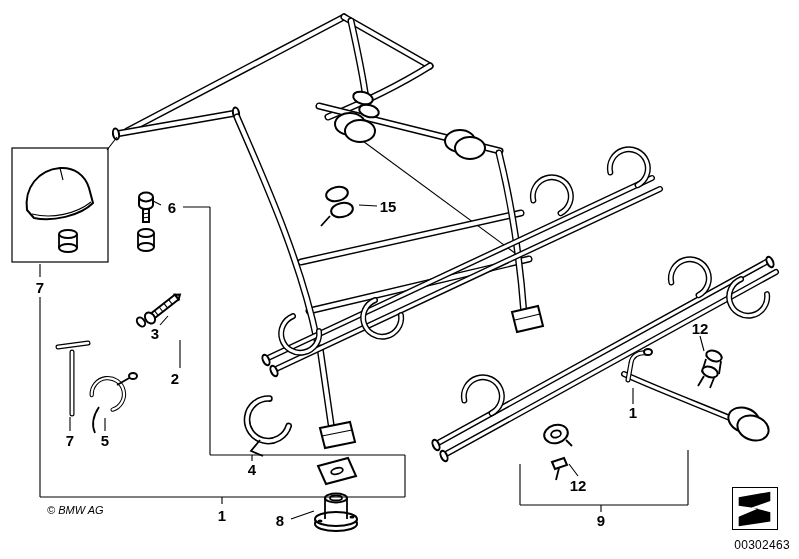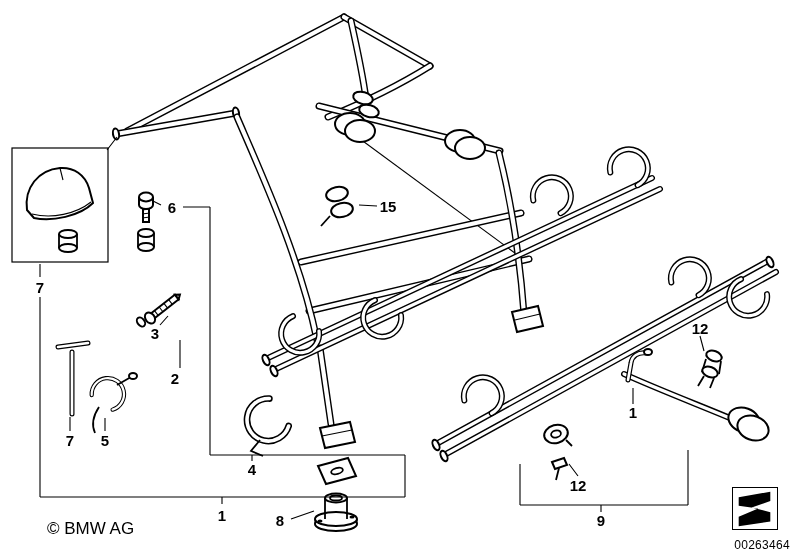--- a/index.html
+++ b/index.html
@@ -13,21 +13,21 @@
   .tmi{fill:none;stroke:#fff;stroke-width:3.2;stroke-linecap:round;stroke-linejoin:round}
   .tso{fill:none;stroke:#000;stroke-width:5;stroke-linecap:round;stroke-linejoin:round}
   .tsi{fill:none;stroke:#fff;stroke-width:2.6;stroke-linecap:round;stroke-linejoin:round}
   .part{fill:#fff;stroke:#000;stroke-width:2}
   .ln1{fill:none;stroke:#000;stroke-width:1.1}
   .ln2f{fill:none;stroke:#000;stroke-width:1.8}
   .boxr{fill:none;stroke:#000;stroke-width:1.2}
   .blk{fill:#000;stroke:none}
   .callout{position:absolute;transform:translate(-50%,-50%);font-weight:bold;font-size:15px;
            line-height:1;white-space:nowrap;}
-  .copyright{position:absolute;left:47px;top:519px;font-size:17px;}
+  .copyright{position:absolute;left:47px;top:504px;font-size:11px;font-style:italic;}
   .diagid{position:absolute;right:9px;top:538px;font-size:12px;letter-spacing:.3px;}
   .logocard{position:absolute;left:732px;top:487px;width:46px;height:43px;
             border:1.3px solid #000;background:#fff;box-sizing:border-box;}
 </style>
 </head>
 <body>
 
 <div class="stage">
 
   <svg width="799" height="559" viewBox="0 0 799 559">
@@ -282,15 +282,15 @@
   <div class="callout" style="left:40px;top:287px">7</div>
 
   <div class="copyright">© BMW AG</div>
 
   <div class="logocard">
     <svg width="43" height="40" viewBox="0 0 46 43">
       <polygon points="6,10 40,4 40,14 20,21 40,26 40,36 6,41 6,31 27,22 6,19" class="blk" fill="#000"></polygon>
     </svg>
   </div>
 
-  <div class="diagid">00263464</div>
+  <div class="diagid">00302463</div>
 
 </div>
 
 </body></html>

